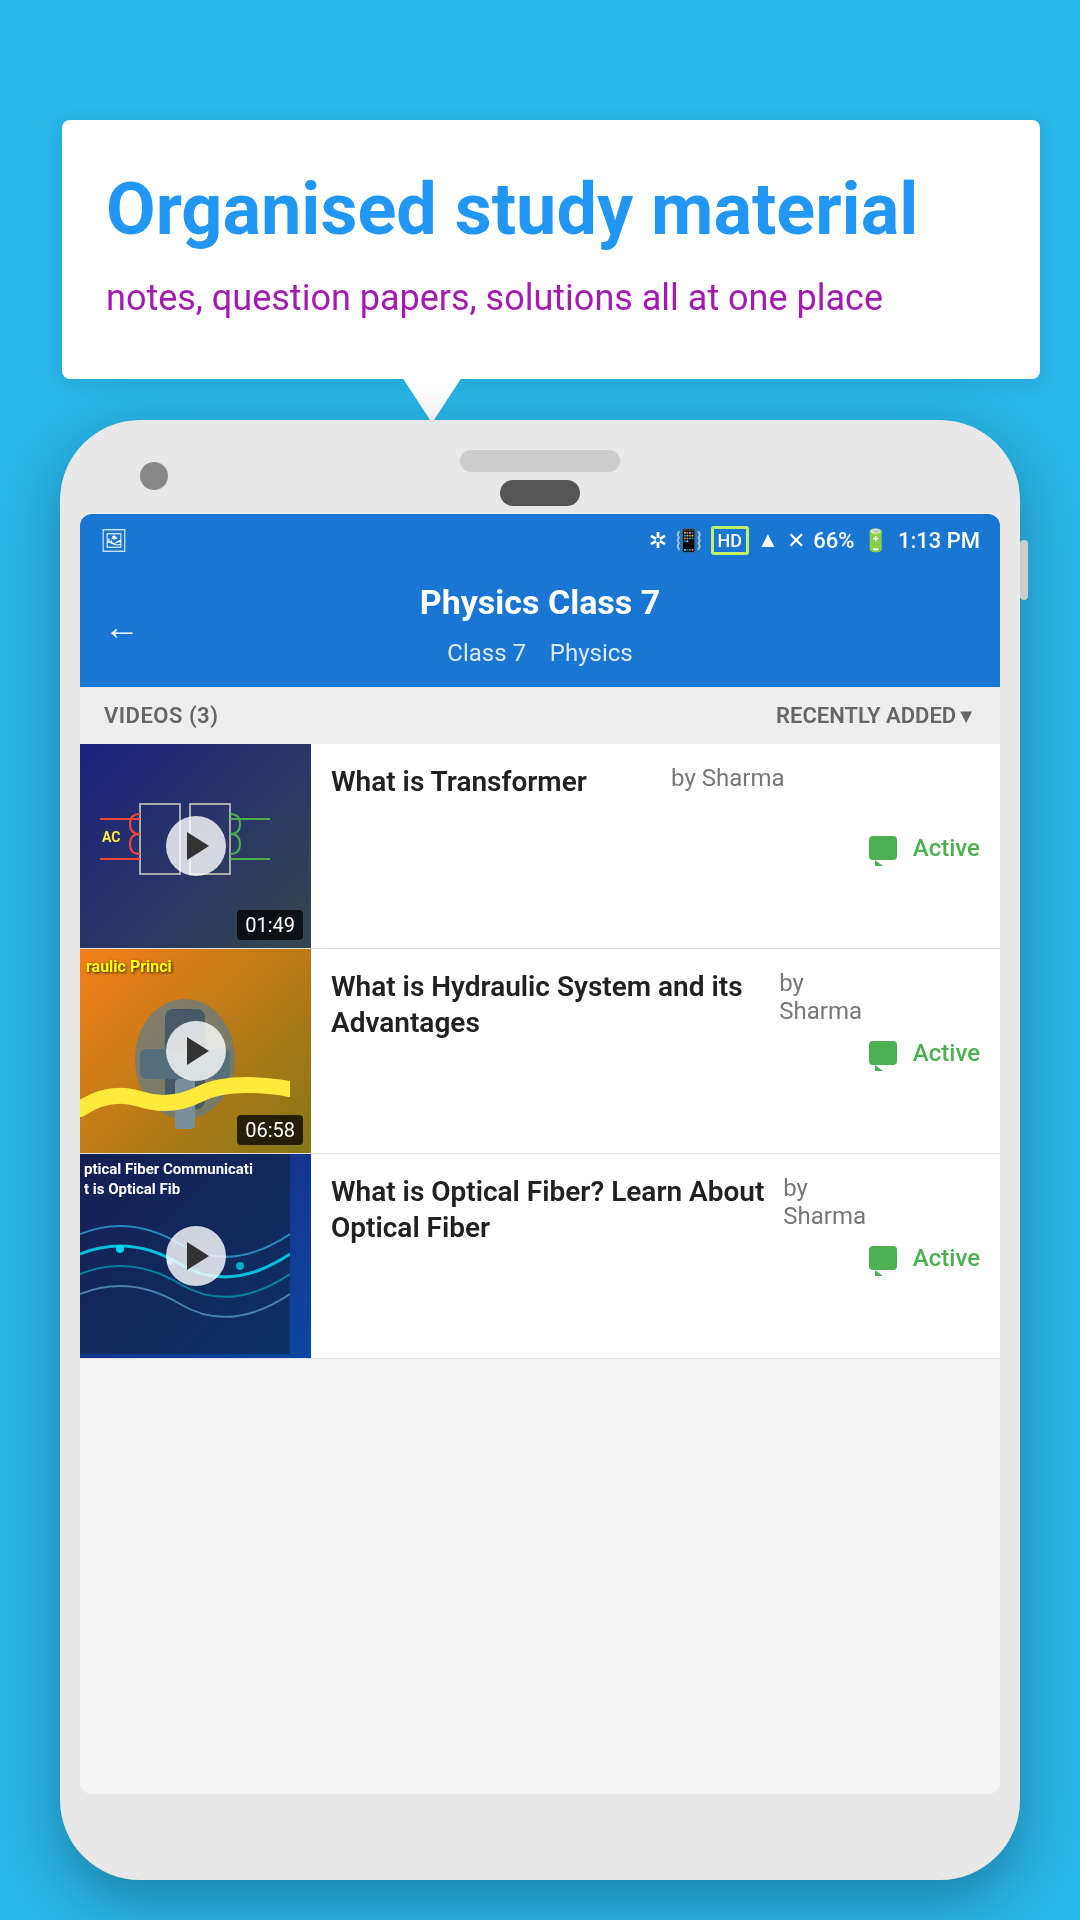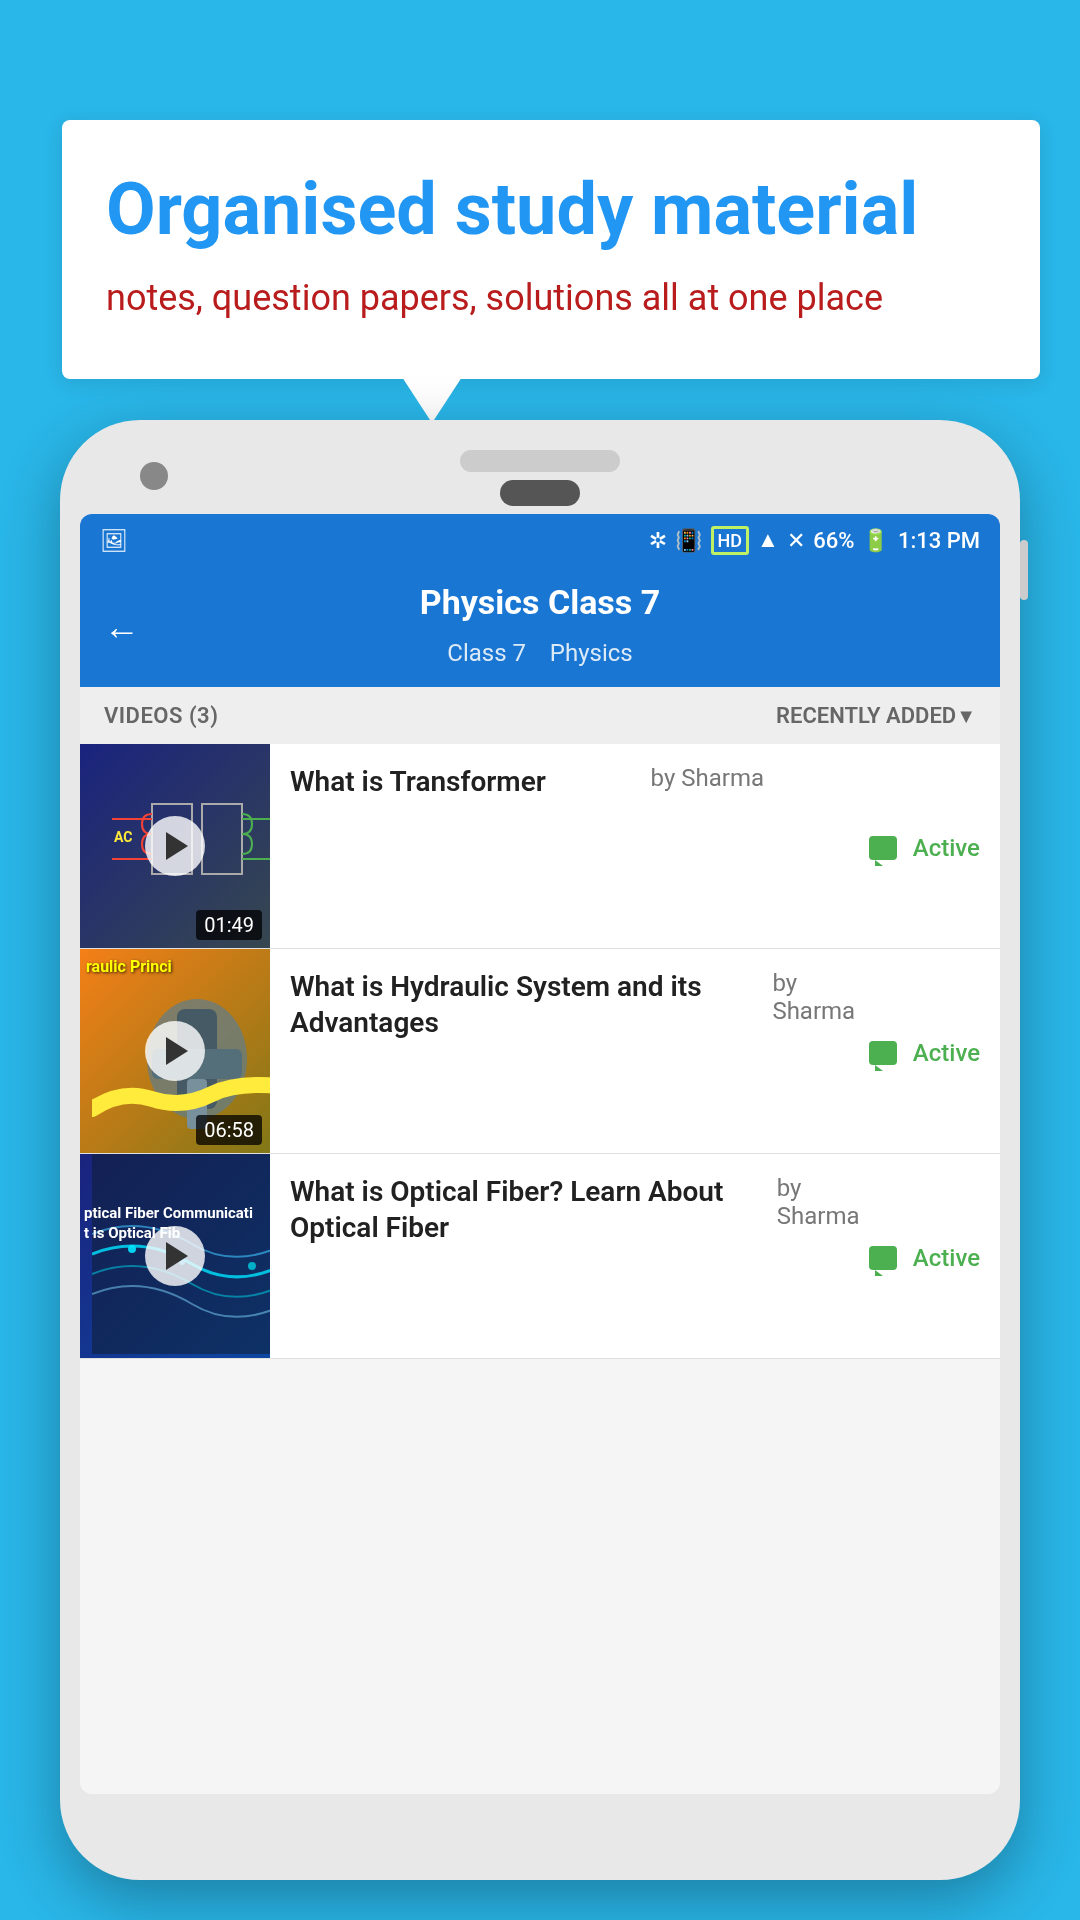--- a/index.html
+++ b/index.html
@@ -45,21 +45,21 @@
     .speech-bubble h1 {
       font-size: 72px;
       font-weight: 700;
       color: #2196F3;
       line-height: 1.1;
       margin-bottom: 24px;
     }
 
     .speech-bubble p {
       font-size: 36px;
-      color: #b91c1c;
+      color: #a21caf;
       font-weight: 400;
       line-height: 1.4;
     }
 
     
     .phone-container {
       position: absolute;
       top: 420px;
       left: 60px;
       right: 60px;
@@ -229,27 +229,26 @@
 
     
     .video-item {
       background: white;
       display: flex;
       border-bottom: 1px solid #e0e0e0;
       align-items: stretch;
     }
 
     .video-thumbnail {
-      width: 190px;
+      width: 231px;
       min-height: 200px;
       background: #37474f;
       position: relative;
       flex-shrink: 0;
       overflow: hidden;
-      padding-left: 12px;
     }
 
     .thumb-1 {
       background: linear-gradient(135deg, #1a237e 0%, #37474f 100%);
     }
 
     .thumb-2 {
       background: linear-gradient(135deg, #f57f17 0%, #827717 100%);
     }
 
@@ -475,21 +474,21 @@
           <div class="video-author">by Sharma</div>
           <div class="video-status">
             <div class="chat-icon-box"></div>
             <span>Active</span>
           </div>
         </div>
       </div>
 
       <div class="video-item">
         <div class="video-thumbnail thumb-3">
-          <div style="position:absolute;top:6px;left:4px;right:4px;font-size:15px;font-weight:700;color:white;line-height:1.3;margin-top:44px;">
+          <div style="position:absolute;top:6px;left:4px;right:4px;font-size:15px;font-weight:700;color:white;line-height:1.3;">
             ptical Fiber Communicati<br>t is Optical Fib
           </div>
           
           <svg width="210" height="200">
             <rect width="210" height="200" fill="#0d1b2a" opacity="0.5"></rect>
 
             <path d="M0,100 Q50,80 100,110 Q150,140 210,100" fill="none" stroke="#00e5ff" stroke-width="3" opacity="0.8"></path>
             <path d="M0,120 Q50,100 100,130 Q150,160 210,120" fill="none" stroke="#00bcd4" stroke-width="2" opacity="0.6"></path>
             <path d="M0,80 Q50,60 100,90 Q150,120 210,80" fill="none" stroke="#40c4ff" stroke-width="2" opacity="0.6"></path>
             <path d="M0,140 Q50,120 100,150 Q150,180 210,140" fill="none" stroke="#80d8ff" stroke-width="2" opacity="0.5"></path>

